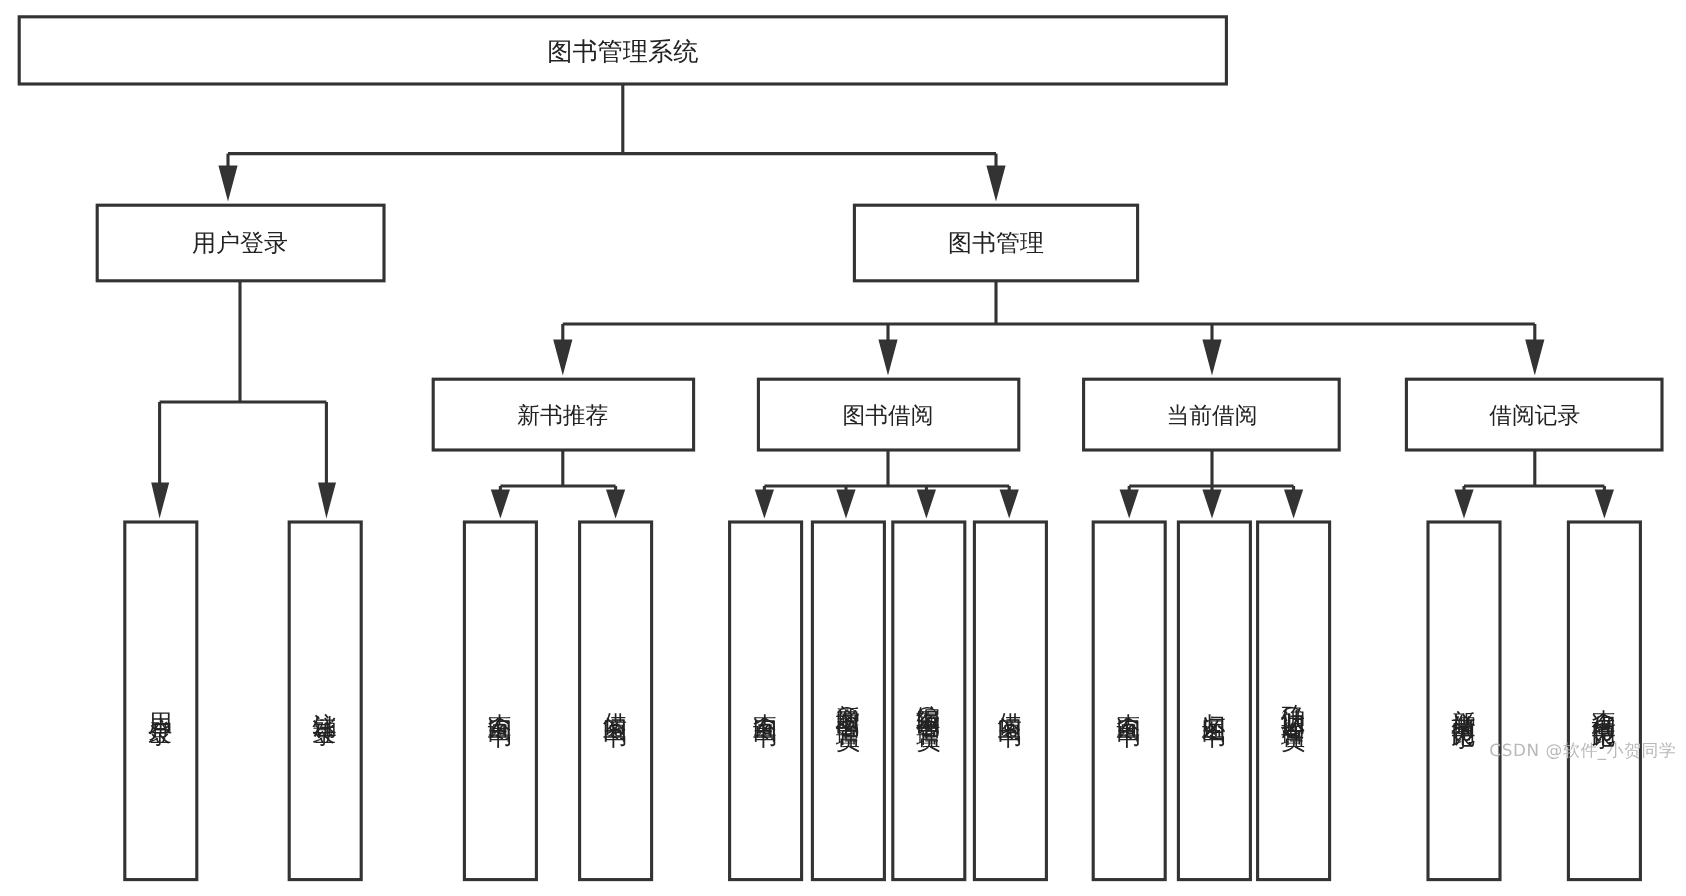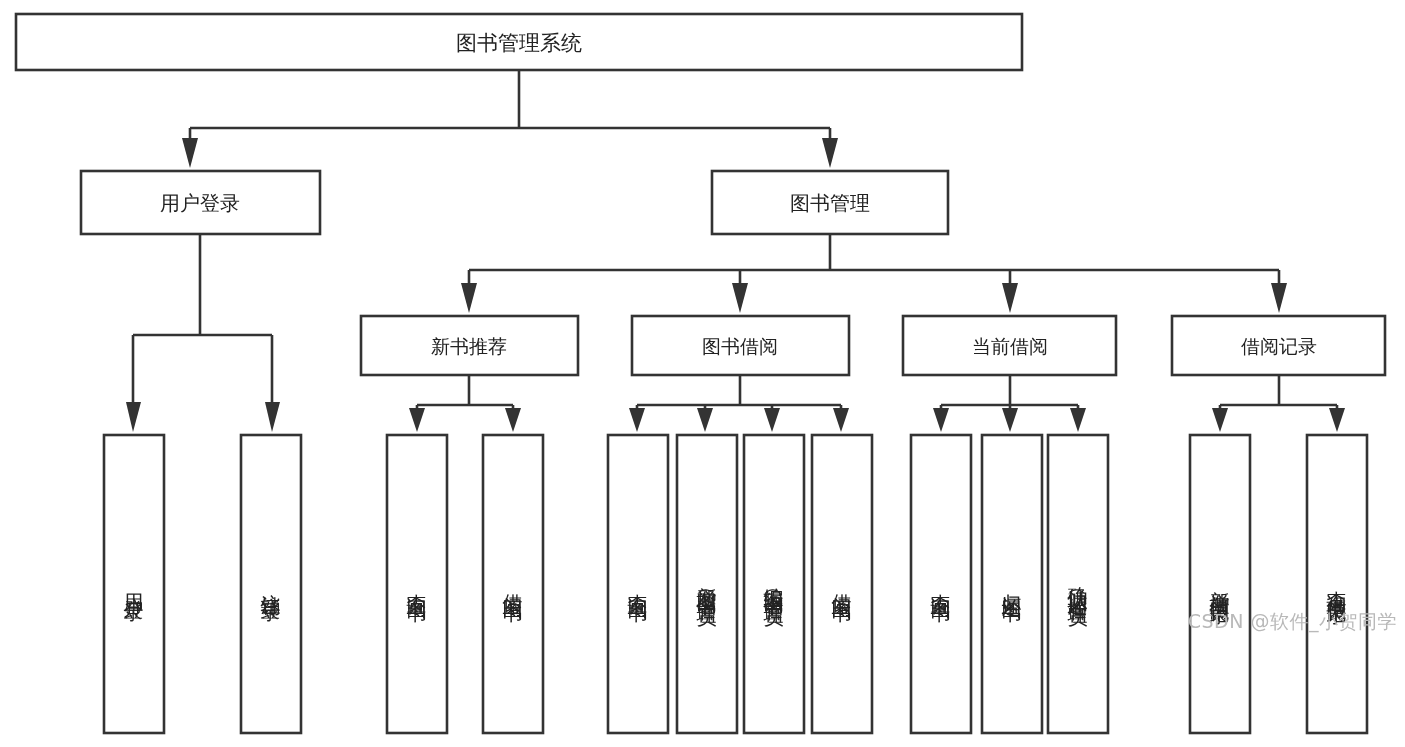--- a/index.html
+++ b/index.html
@@ -65,21 +65,21 @@
     letter-spacing: 3px;
     color: #222222;
     white-space: nowrap;
     text-align: center;
   }
   .watermark {
     position: absolute;
     right: 8px;
     bottom: 6px;
     font-family: "DejaVu Sans", "Liberation Sans", sans-serif;
-    font-size: 19px;
+    font-size: 14px;
     color: #b9b9b9;
     letter-spacing: 0.5px;
     white-space: nowrap;
   }
 </style>
 </head>
 <body>
 
 <div id="diagram-root">
 

